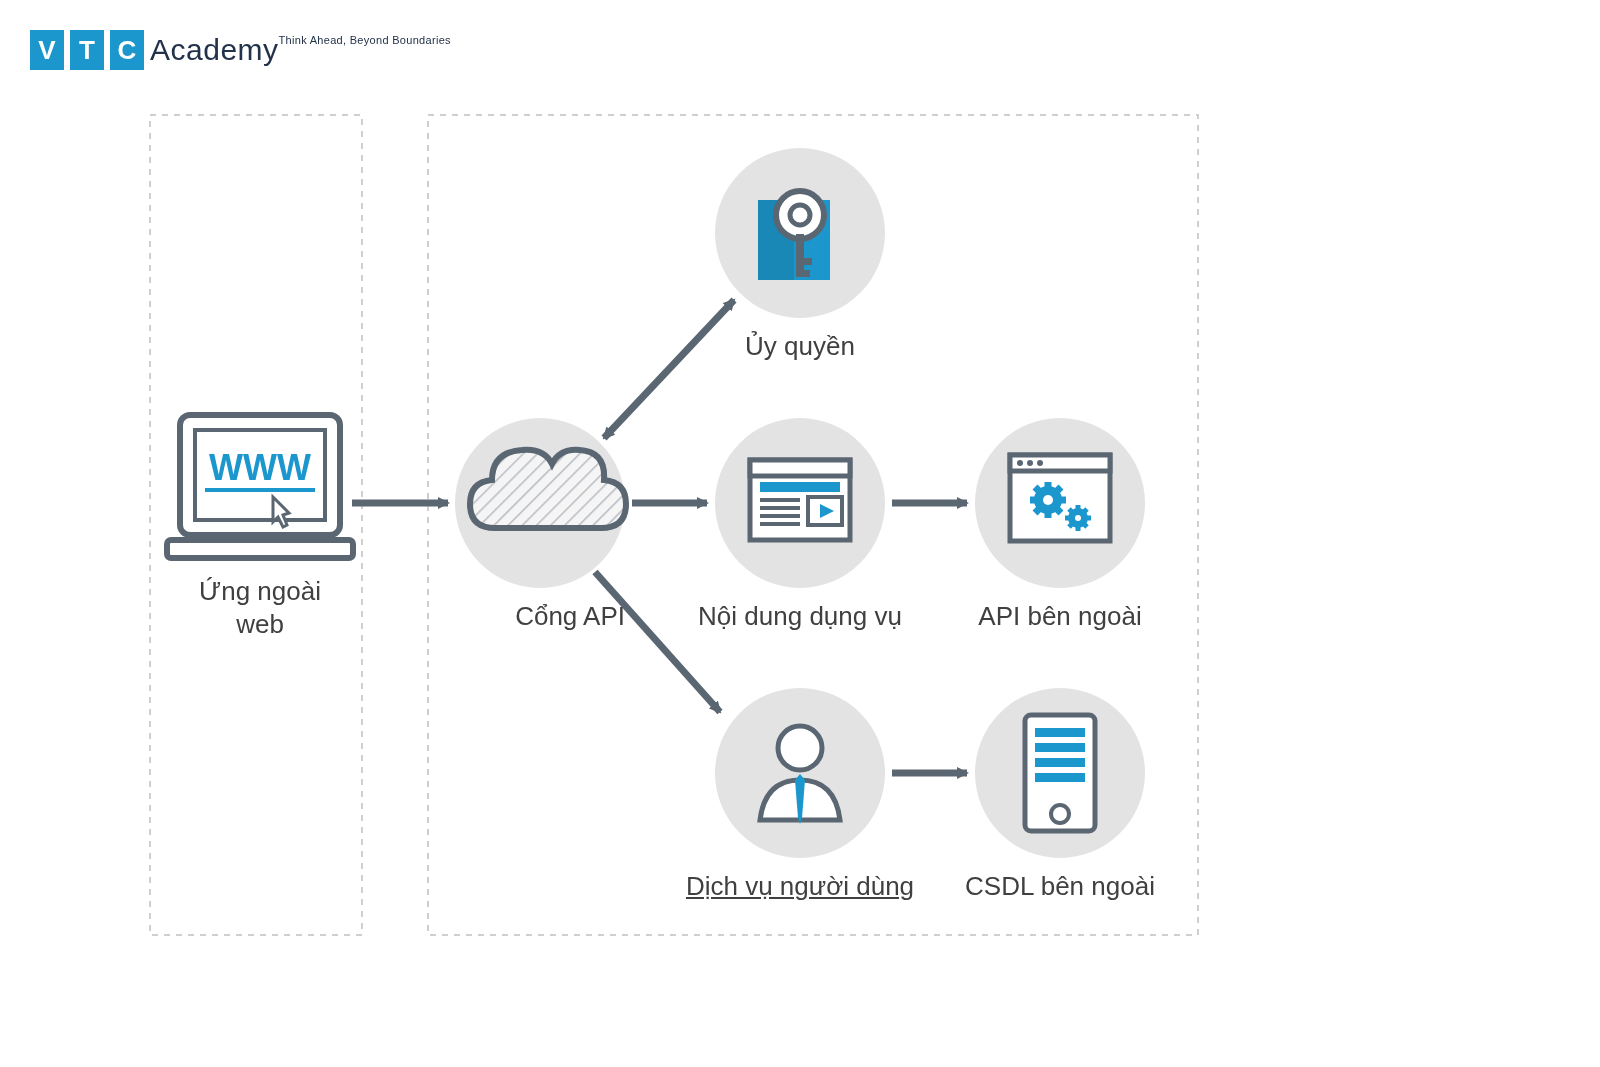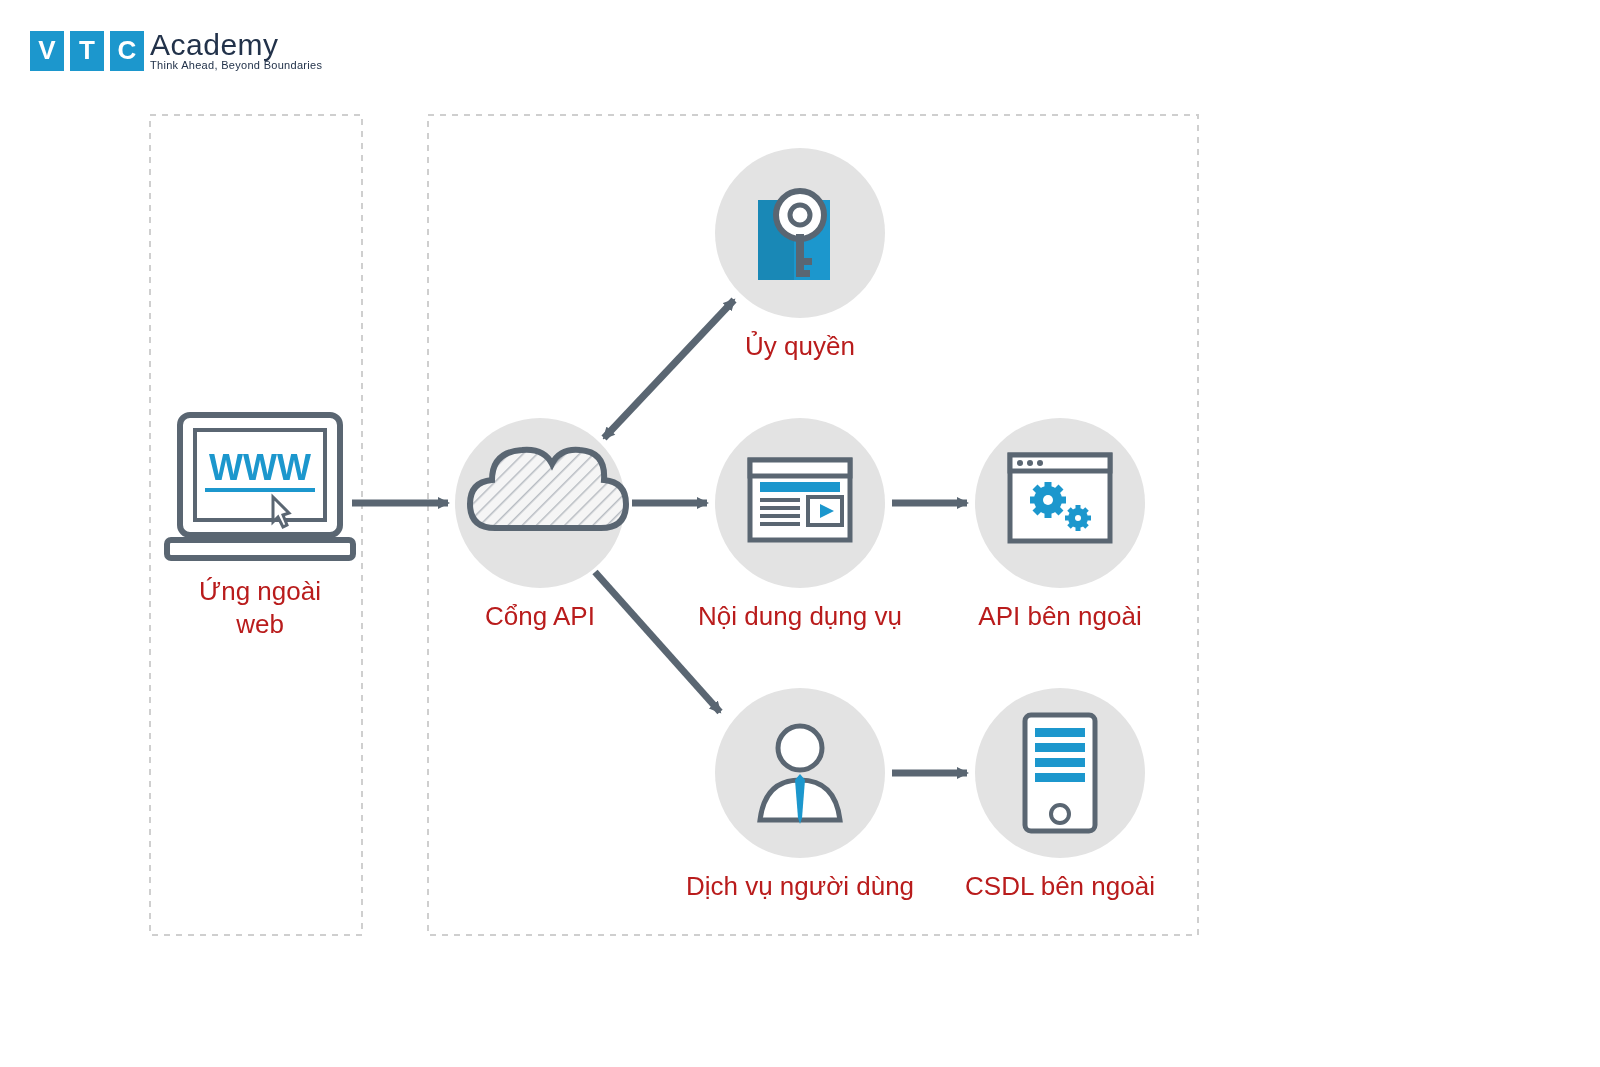--- a/index.html
+++ b/index.html
@@ -1,22 +1,22 @@
 <!DOCTYPE html>
 <html><head>
 <meta charset="utf-8">
 <style>
   html,body{margin:0;padding:0;background:#fff;font-family:Arial,Helvetica,sans-serif;}
   .stage{position:relative;width:1600px;height:1067px;}
   svg{position:absolute;left:0;top:0;}
-  .label{position:absolute;text-align:center;color:#b91c1c;font-size:26px;line-height:1.25;}
+  .label{position:absolute;text-align:center;color:#404040;font-size:26px;line-height:1.25;}
   
   .logo{position:absolute;left:30px;top:30px;display:flex;align-items:center;gap:6px;}
   .logo-box{width:34px;height:40px;background:#1c97cd;color:#fff;font-weight:bold;font-size:26px;display:flex;align-items:center;justify-content:center;font-family:Arial;}
-  .logo-text{display:flex;flex-direction:column;line-height:1;}
+  .logo-text{display:flex;flex-direction:row;line-height:1;}
   .logo-text .big{font-size:30px;color:#22324a;font-weight:500;letter-spacing:0.5px;}
   .logo-text .small{font-size:11px;color:#22324a;letter-spacing:0.3px;}
 </style>
 </head>
 <body>
 
 <div class="stage">
 
   <div class="logo">
     <div class="logo-box">V</div>
@@ -154,20 +154,20 @@
       <rect x="1035" y="728" width="50" height="9" fill="#1c97cd"></rect>
       <rect x="1035" y="743" width="50" height="9" fill="#1c97cd"></rect>
       <rect x="1035" y="758" width="50" height="9" fill="#1c97cd"></rect>
       <rect x="1035" y="773" width="50" height="9" fill="#1c97cd"></rect>
       <circle cx="1060" cy="814" r="9" fill="none" stroke="#5a6672" stroke-width="4"></circle>
     </g>
   </svg>
 
   <div class="label" style="left:160px;top:575px;width:200px;white-space:pre-line;">Ứng ngoài
 web</div>
-  <div class="label" style="left:455px;top:600px;width:170px;">Cổng API</div>
+  <div class="label" style="left:455px;top:600px;width:170px;text-align:right;">Cổng API</div>
   <div class="label" style="left:700px;top:330px;width:200px;">Ủy quyền</div>
   <div class="label" style="left:680px;top:600px;width:240px;">Nội dung dụng vụ</div>
   <div class="label" style="left:950px;top:600px;width:220px;">API bên ngoài</div>
-  <div class="label" style="left:660px;top:870px;width:280px;">Dịch vụ người dùng</div>
+  <div class="label" style="left:660px;top:870px;width:280px;text-decoration:underline;">Dịch vụ người dùng</div>
   <div class="label" style="left:940px;top:870px;width:240px;">CSDL bên ngoài</div>
 
 </div>
 
 </body></html>

